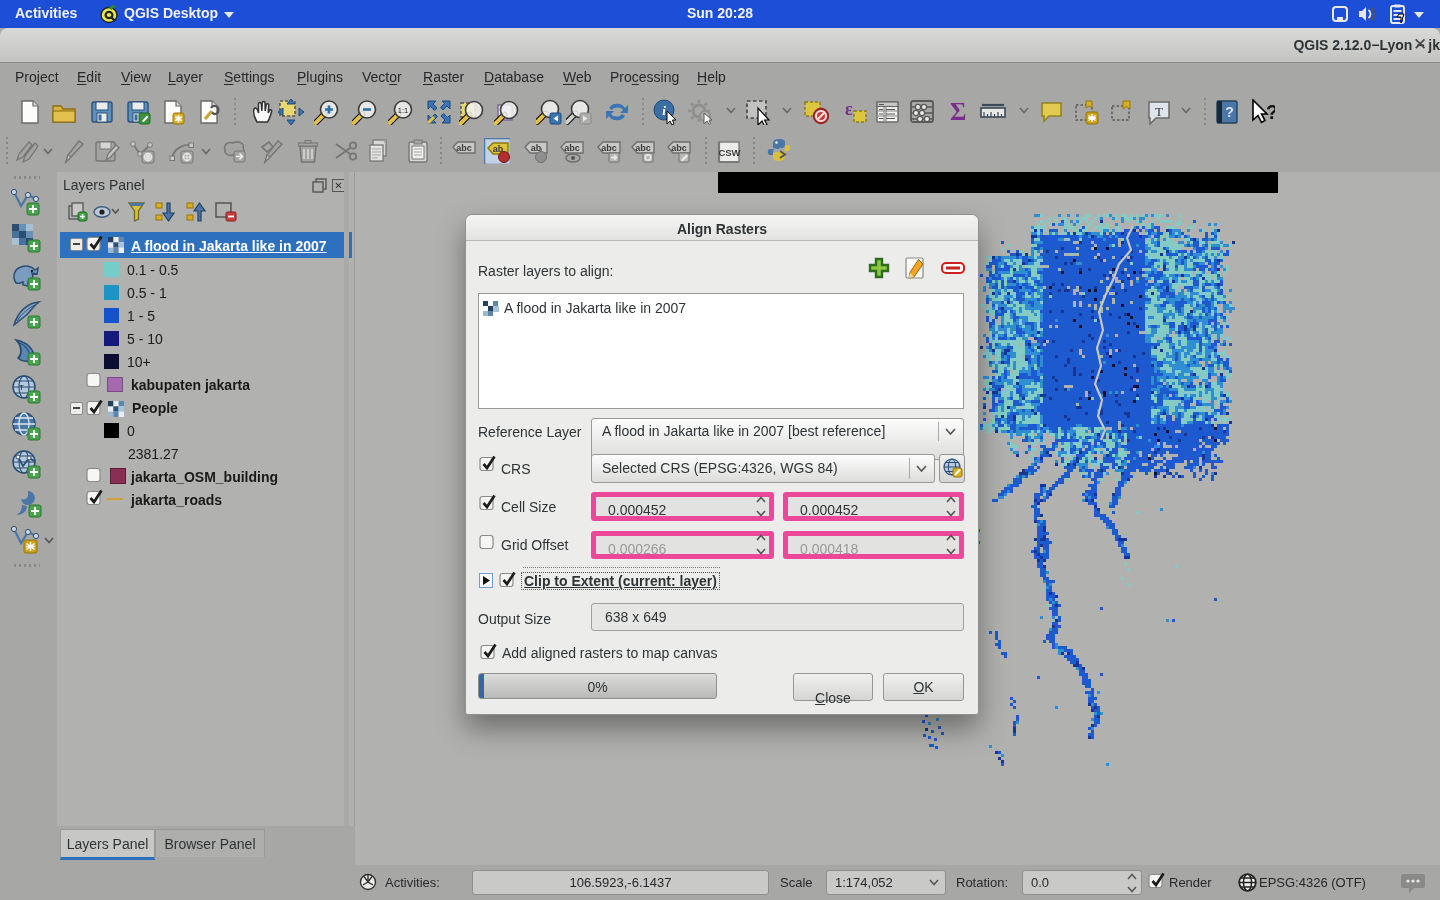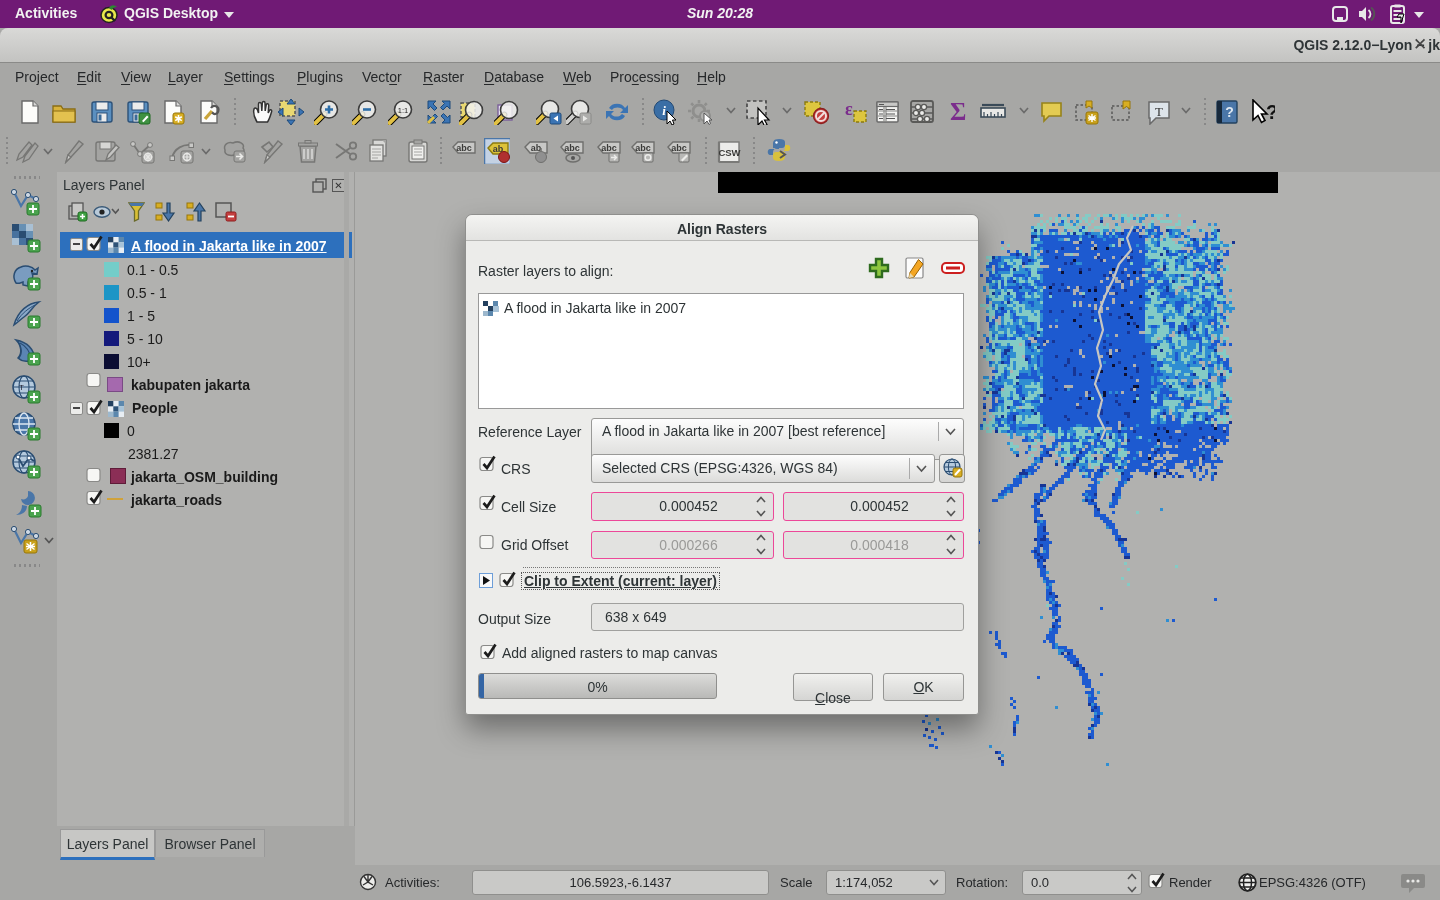--- a/index.html
+++ b/index.html
@@ -1,23 +1,23 @@
 <!DOCTYPE html>
 <html><head>
 <meta charset="utf-8">
 <style>
 * { margin:0; padding:0; box-sizing:border-box; }
 html,body { width:1440px; height:900px; overflow:hidden; }
 body { font-family:"Liberation Sans", sans-serif; background:#a7a7a5; position:relative; }
 .abs { position:absolute; }
 
-#topbar { position:absolute; left:0; top:0; width:1440px; height:28px; background:#701a75; color:#fff; }
+#topbar { position:absolute; left:0; top:0; width:1440px; height:28px; background:#1d4ed8; color:#fff; }
 #topbar .act { position:absolute; left:15px; top:5px; font-size:14px; font-weight:bold; color:#f2f2f2; }
 #topbar .appname { position:absolute; left:124px; top:5px; font-size:14px; font-weight:bold; color:#f2f2f2; }
-#topbar .clock { position:absolute; left:0; top:5px; width:1440px; text-align:center; font-size:14px; font-weight:bold; color:#f2f2f2;font-style:italic; }
+#topbar .clock { position:absolute; left:0; top:5px; width:1440px; text-align:center; font-size:14px; font-weight:bold; color:#f2f2f2; }
 
 #titlebar { position:absolute; left:0; top:28px; width:1440px; height:35px;
   background:linear-gradient(#d9d9d7,#c3c3c1); border-bottom:1px solid #8a8a88;
   border-radius:8px 8px 0 0; }
 #titlebar .title { position:absolute; width:100%; top:9px; text-align:right; font-size:14px; font-weight:bold; color:#2e3436; }
 #titlebar .close { position:absolute; right:11px; top:8px; width:18px; height:18px; color:#444; font-size:17px; line-height:18px; text-align:center; }
 
 #menubar { position:absolute; left:0; top:63px; width:1440px; height:29px; background:#a7a7a5; }
 #menubar span { position:absolute; top:6px; font-size:14px; color:#26282a; }
 #menubar u { text-decoration:underline; text-underline-offset:2px; }
@@ -42,21 +42,21 @@
 
 #dlg { position:absolute; left:465px; top:214px; width:514px; height:501px;
   background:#ececea; border:1px solid #8f8f8d; border-radius:7px 7px 3px 3px;
   box-shadow:0 14px 28px rgba(0,0,0,0.38); }
 #dlg .dtitle { position:absolute; left:0; top:0; width:100%; height:26px;
   background:linear-gradient(#f4f4f2,#e3e3e1); border-bottom:1px solid #b8b8b6;
   border-radius:7px 7px 0 0; text-align:center; font-size:14px; font-weight:bold; color:#2e3436; padding-top:6px; }
 #dlg .lbl { position:absolute; font-size:14px; color:#2e3436; }
 .field { position:absolute; background:#e6e6e4; border:1px solid #a0a09e; border-radius:3px; font-size:14px; color:#2e3436; }
 .combo { position:absolute; background:linear-gradient(#fdfdfd,#dcdcda); border:1px solid #999997; border-radius:3px; font-size:14px; color:#2e3436; }
-.spin { position:absolute; background:#e2e2e0; border:1px solid #ec4899; border-radius:3px; font-size:14px; color:#2e3436;text-align:center; }
+.spin { position:absolute; background:#e2e2e0; border:5px solid #ec4899; border-radius:3px; font-size:14px; color:#2e3436; }
 .btn { position:absolute; background:linear-gradient(#f0f0ee,#d5d5d3); border:1px solid #969694; border-radius:3px; font-size:14px; color:#2e3436; text-align:center; }
 
 #statusbar { position:absolute; left:0; top:865px; width:1440px; height:35px; background:#a7a7a5; font-size:13px; color:#26282a; }
 #statusbar .lbl { position:absolute; top:10px; }
 </style>
 </head>
 <body>
 
 <div id="topbar">
   <span class="act">Activities</span>

